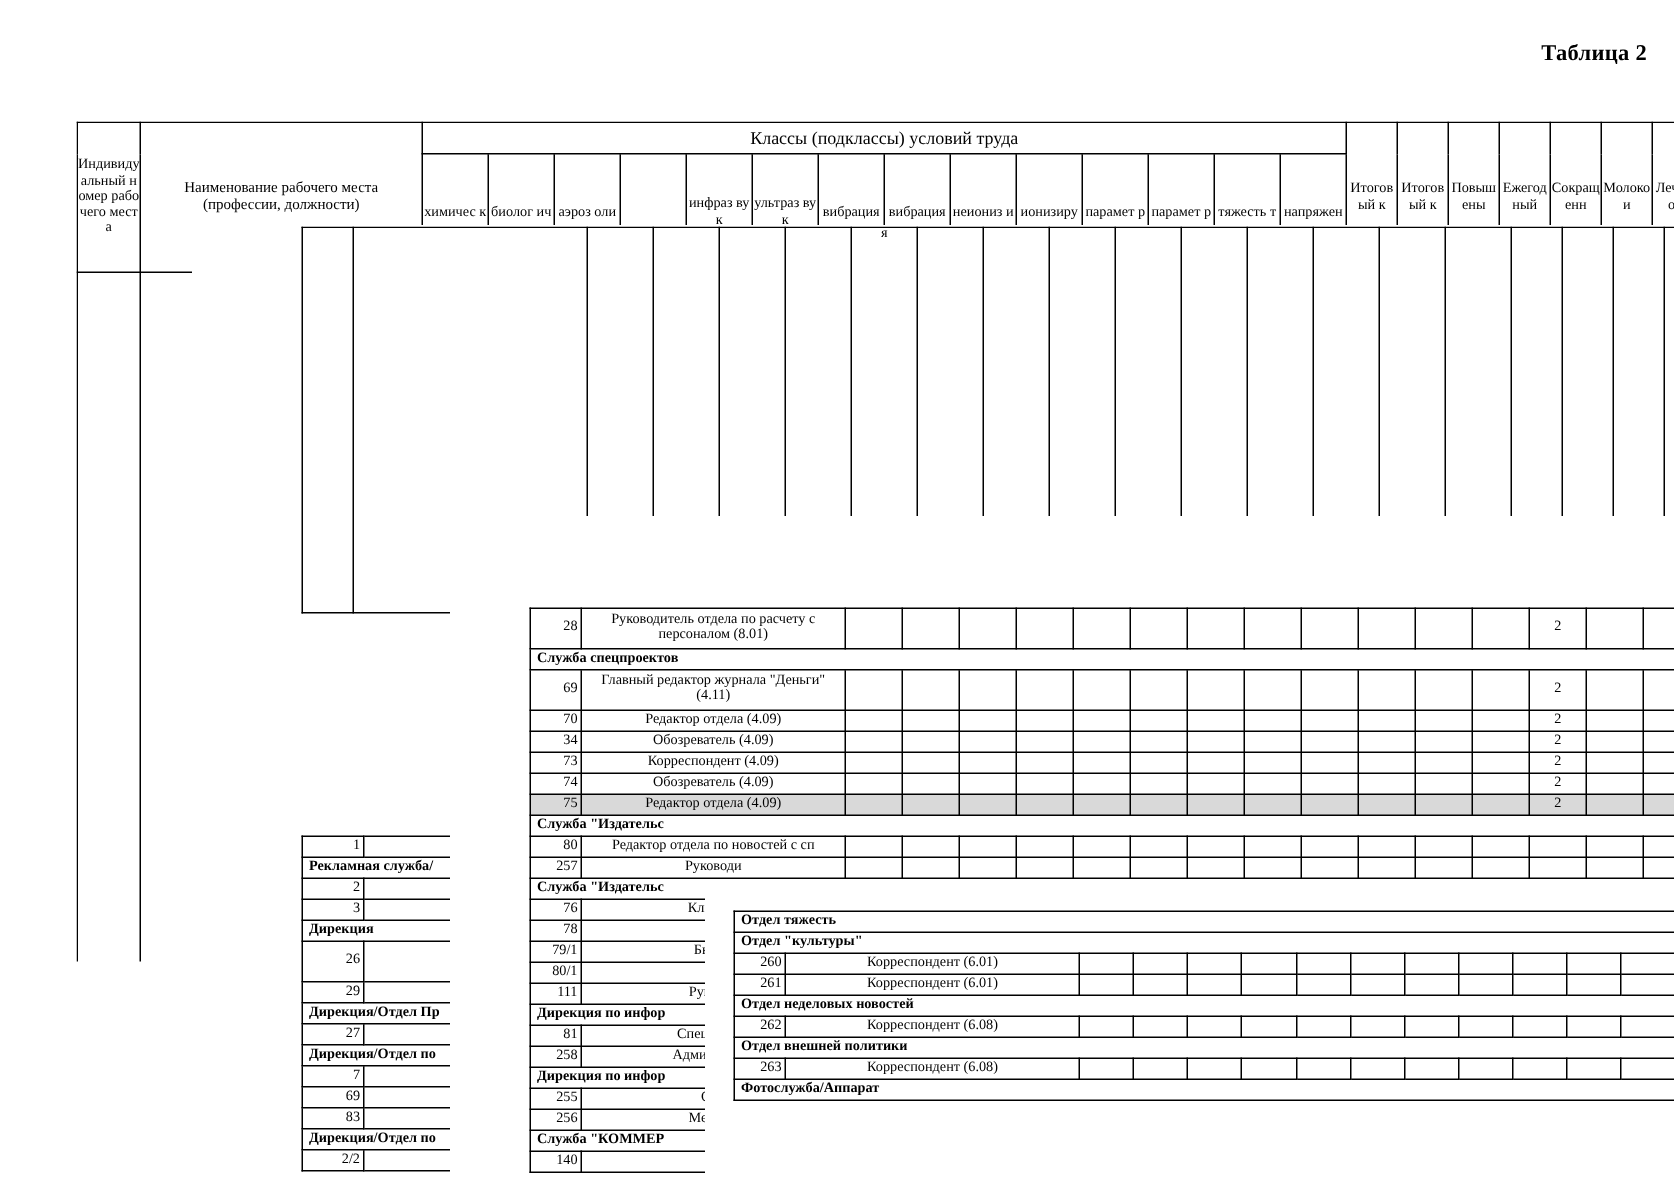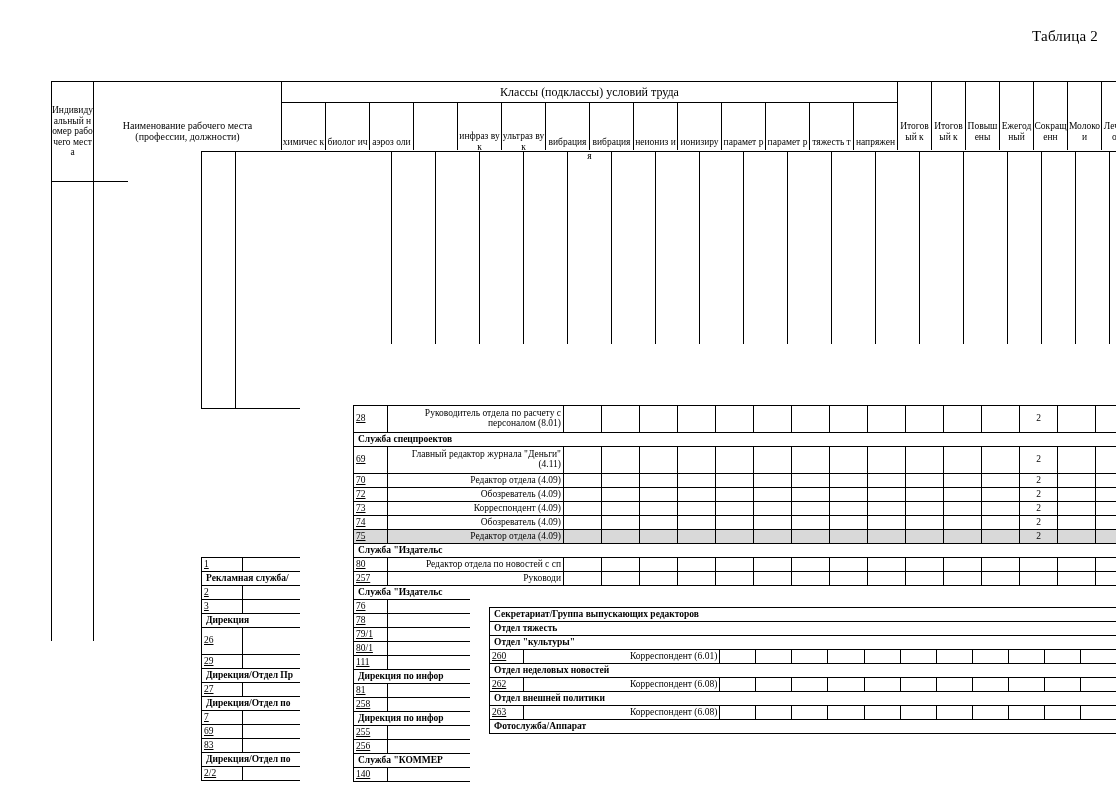--- a/index.html
+++ b/index.html
@@ -1,21 +1,21 @@
 <!DOCTYPE html>
 <html><head>
 <meta charset="utf-8">
 <style>
   html,body{margin:0;padding:0;background:#ffffff;}
   body{width:1116px;height:789px;position:relative;overflow:hidden;
        font-family:"Liberation Serif", serif;color:#000;}
 
   .title{
     position:absolute; right:18px; top:28px;
-    font-weight:normal; font-size:15px; letter-spacing:.2px;
+    font-weight:bold; font-size:15px; letter-spacing:.2px;
   }
 
   
   .sheet{
     position:absolute;
     background:#ffffff;
     border:1px solid #ffffff;
     box-shadow:0 0 0 0 rgba(0,0,0,0);
   }
   .sheet table{
@@ -46,22 +46,22 @@
 
   
   #page2{left:128px; top:150px; width:988px; height:639px;}
   
   #page3{left:300px; top:344px; width:816px; height:445px;}
   
   #page4{left:470px; top:592px; width:646px; height:197px;}
 
   .rowtable{border-collapse:collapse;table-layout:fixed;font-size:10px;}
   .rowtable td{border:1px solid #000;padding:0 2px;height:13px;}
-  .rowtable td.num{width:36px;text-align:left;text-decoration:underline;}
-  .rowtable td.name{text-align:right;}
+  .rowtable td.num{width:36px;text-align:right;}
+  .rowtable td.name{text-align:center;}
   .rowtable td.cell{width:36px;}
   .rowtable tr.group td{
     font-weight:bold;text-align:left;padding-left:4px;border-top:1px solid #000;
   }
   .shade td{background:#d9d9d9;}
 
   .clip{overflow:hidden;}
 </style>
 </head>
 <body>
@@ -392,21 +392,21 @@
           <td class="cell"></td>
           <td class="cell"></td>
           <td class="cell"></td>
           <td class="cell"></td>
           <td class="cell"></td>
           <td class="cell">2</td>
           <td class="cell"></td>
           <td class="cell"></td>
         </tr>
         <tr>
-          <td class="num">72</td>
+          <td class="num">34</td>
           <td class="name">Обозреватель (4.09)</td>
           <td class="cell"></td>
           <td class="cell"></td>
           <td class="cell"></td>
           <td class="cell"></td>
           <td class="cell"></td>
           <td class="cell"></td>
           <td class="cell"></td>
           <td class="cell"></td>
           <td class="cell"></td>
@@ -733,30 +733,42 @@
       <col style="width:36px">
         <col style="width:36px">
         <col style="width:36px">
         <col style="width:36px">
       <col style="width:36px">
         <col style="width:36px">
         <col style="width:36px">
     </colgroup>
     <tbody id="p4body">
         <tr class="group">
-          <td colspan="13">Секретариат/Группа выпускающих редакторов</td>
-        </tr>
-        <tr class="group">
           <td colspan="13">Отдел тяжесть</td>
         </tr>
         <tr class="group">
           <td colspan="13">Отдел "культуры"</td>
         </tr>
         <tr>
           <td class="num">260</td>
+          <td class="name">Корреспондент (6.01)</td>
+          <td class="cell"></td>
+          <td class="cell"></td>
+          <td class="cell"></td>
+          <td class="cell"></td>
+          <td class="cell"></td>
+          <td class="cell"></td>
+          <td class="cell"></td>
+          <td class="cell"></td>
+          <td class="cell"></td>
+          <td class="cell"></td>
+          <td class="cell"></td>
+        </tr>
+        <tr>
+          <td class="num">261</td>
           <td class="name">Корреспондент (6.01)</td>
           <td class="cell"></td>
           <td class="cell"></td>
           <td class="cell"></td>
           <td class="cell"></td>
           <td class="cell"></td>
           <td class="cell"></td>
           <td class="cell"></td>
           <td class="cell"></td>
           <td class="cell"></td>

